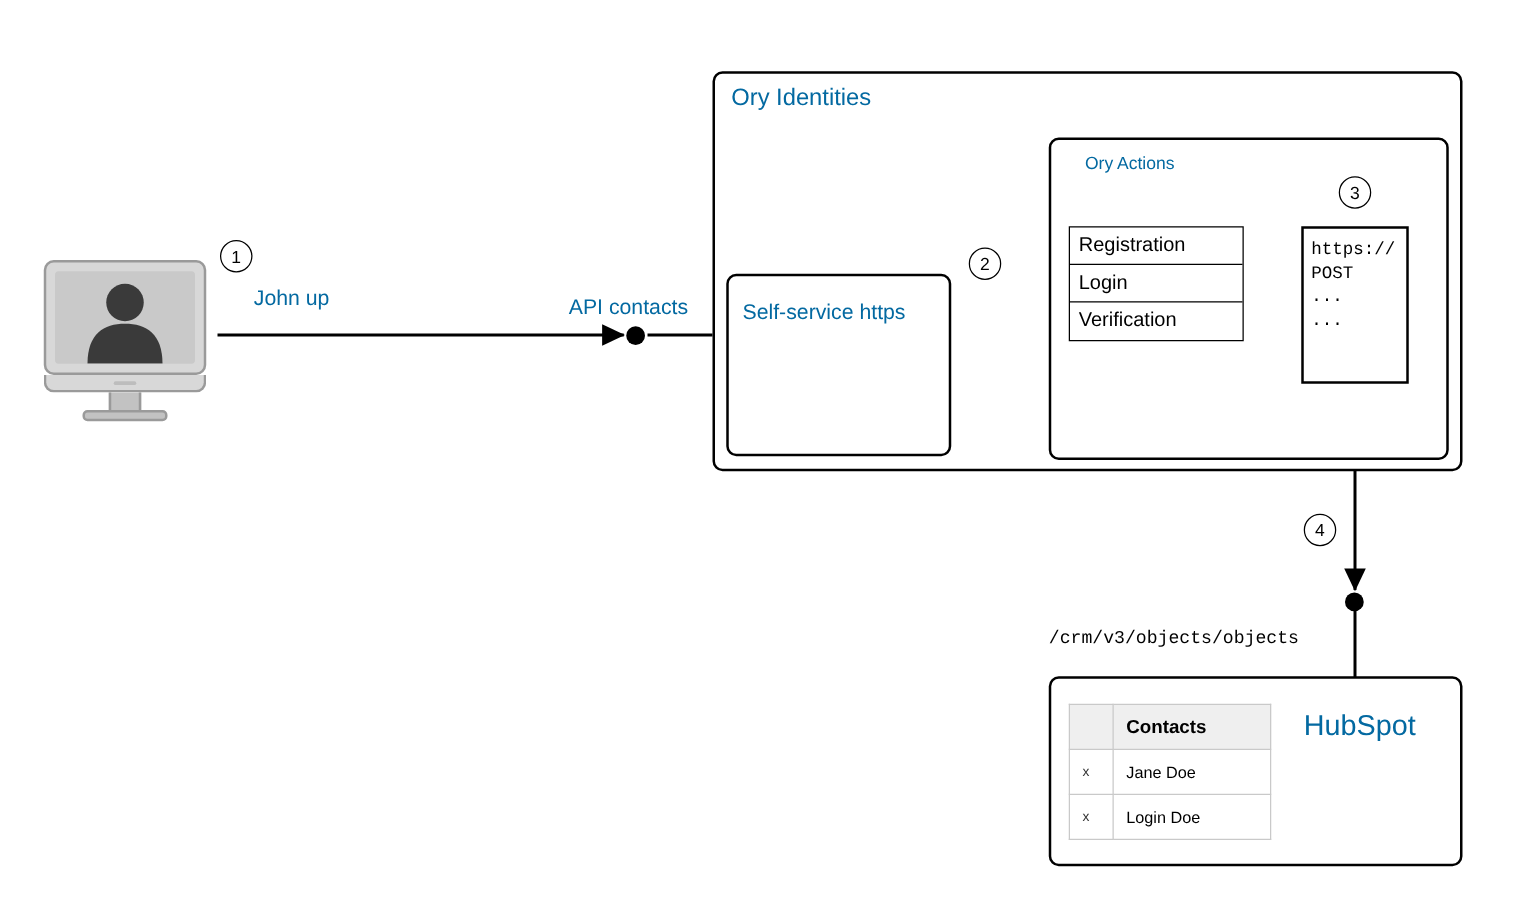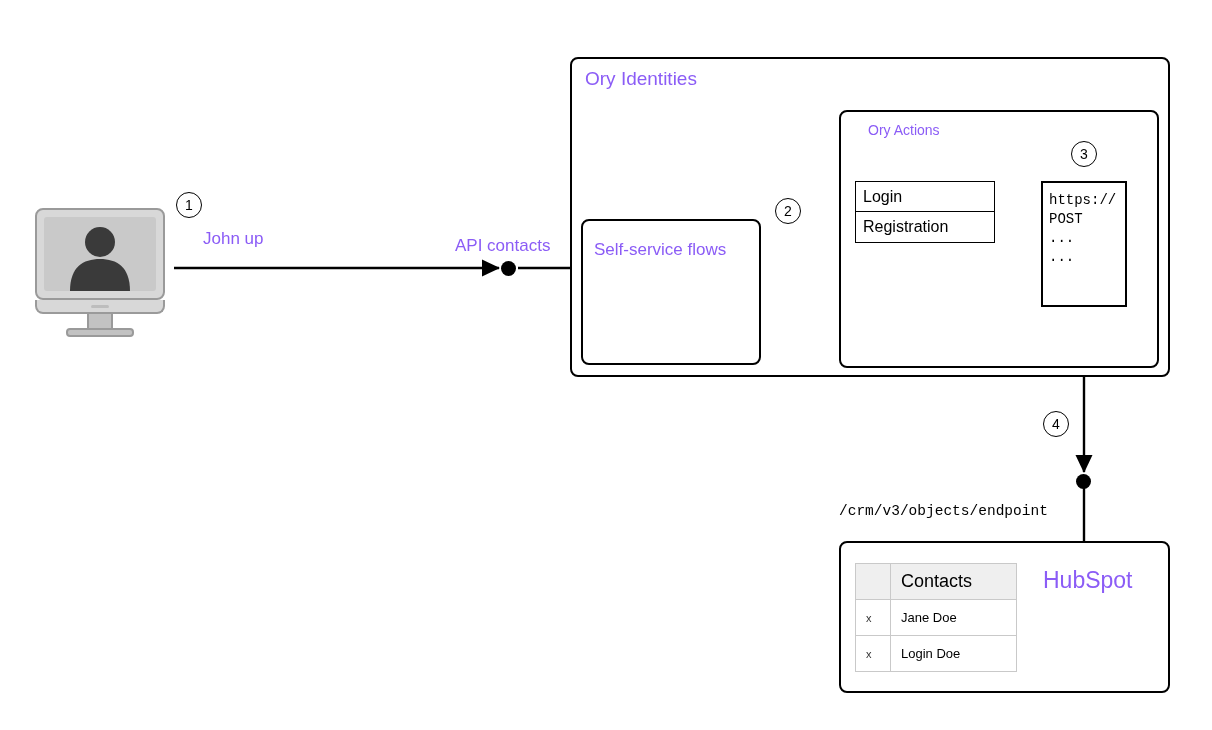--- a/index.html
+++ b/index.html
@@ -24,21 +24,21 @@
   .box {
     box-sizing: border-box;
     border: 2px solid #000000;
     background: #ffffff;
   }
   .box-r8 { border-radius: 8px; }
 
   .label {
     font-size: 17px;
     line-height: 1.2;
-    color: #8b5cf6;
+    color: #0369a1;
     white-space: nowrap;
   }
   .mono {
     font-family: "Liberation Mono", monospace;
     font-size: 14px;
     line-height: 1.35;
     white-space: pre;
   }
 
   
@@ -147,22 +147,22 @@
   }
   .hs-table td, .hs-table th {
     border: 1px solid #c9c9c9;
     height: 35px;
     padding: 0 10px;
     text-align: left;
     font-weight: normal;
   }
   .hs-head td {
     background: #efefef;
-    font-weight: normal;
-    font-size: 18px;
+    font-weight: bold;
+    font-size: 15px;
   }
   .hs-x { width: 14px; text-align: left; font-size: 11px; color: #333; }
 </style>
 </head>
 <body>
 
 <div id="canvas">
 
   <svg class="abs" style="left:0; top:0; width:1212px; height:730px;" viewBox="0 0 1212 730">
     <defs>
@@ -206,51 +206,54 @@
 
   <div class="abs label" style="left:455px; top:236px;">API contacts</div>
 
   <div class="abs dot" style="left:501px; top:261px;"></div>
 
   <div class="abs box box-r8" style="left:570px; top:57px; width:600px; height:320px;"></div>
 
   <div class="abs label" style="left:585px; top:68px; font-size:19px;">Ory Identities</div>
 
   <div class="abs box box-r8" style="left:581px; top:219px; width:180px; height:146px;"></div>
-  <div class="abs label" style="left:594px; top:240px;">Self-service flows</div>
+  <div class="abs label" style="left:594px; top:240px;">Self-service https</div>
 
   <div class="abs badge" style="left:775px; top:198px;">2</div>
 
   <div class="abs box box-r8" style="left:839px; top:110px; width:320px; height:258px;"></div>
 
   <div class="abs label" style="left:868px; top:122px; font-size:14px;">Ory Actions</div>
 
   <div class="abs flow-list" style="left:855px; top:181px; width:140px;">
     <div class="flow-row">
+      <span>Registration</span>
+    </div>
+    <div class="flow-row">
       <span>Login</span>
     </div>
     <div class="flow-row">
-      <span>Registration</span>
+      <span>Verification</span>
     </div>
   </div>
 
   <div class="abs badge" style="left:1071px; top:141px;">3</div>
 
   <div class="abs box" style="left:1041px; top:181px; width:86px; height:126px;">
     <div class="mono" style="padding:8px 0 0 6px;">https://
 POST
 ...
 ...</div>
   </div>
 
   <div class="abs badge" style="left:1043px; top:411px;">4</div>
 
   <div class="abs dot" style="left:1076px; top:474px;"></div>
 
-  <div class="abs mono" style="left:839px; top:502px; font-size:14.5px;">/crm/v3/objects/endpoint</div>
+  <div class="abs mono" style="left:839px; top:502px; font-size:14.5px;">/crm/v3/objects/objects</div>
 
   <div class="abs box box-r8" style="left:839px; top:541px; width:331px; height:152px;"></div>
 
   <div class="abs label" style="left:1043px; top:567px; font-size:23px;">HubSpot</div>
 
   <table class="abs hs-table" style="left:855px; top:563px; width:162px;">
     <tbody>
       <tr class="hs-head">
         <td class="hs-x"></td>
         <td>Contacts</td>

